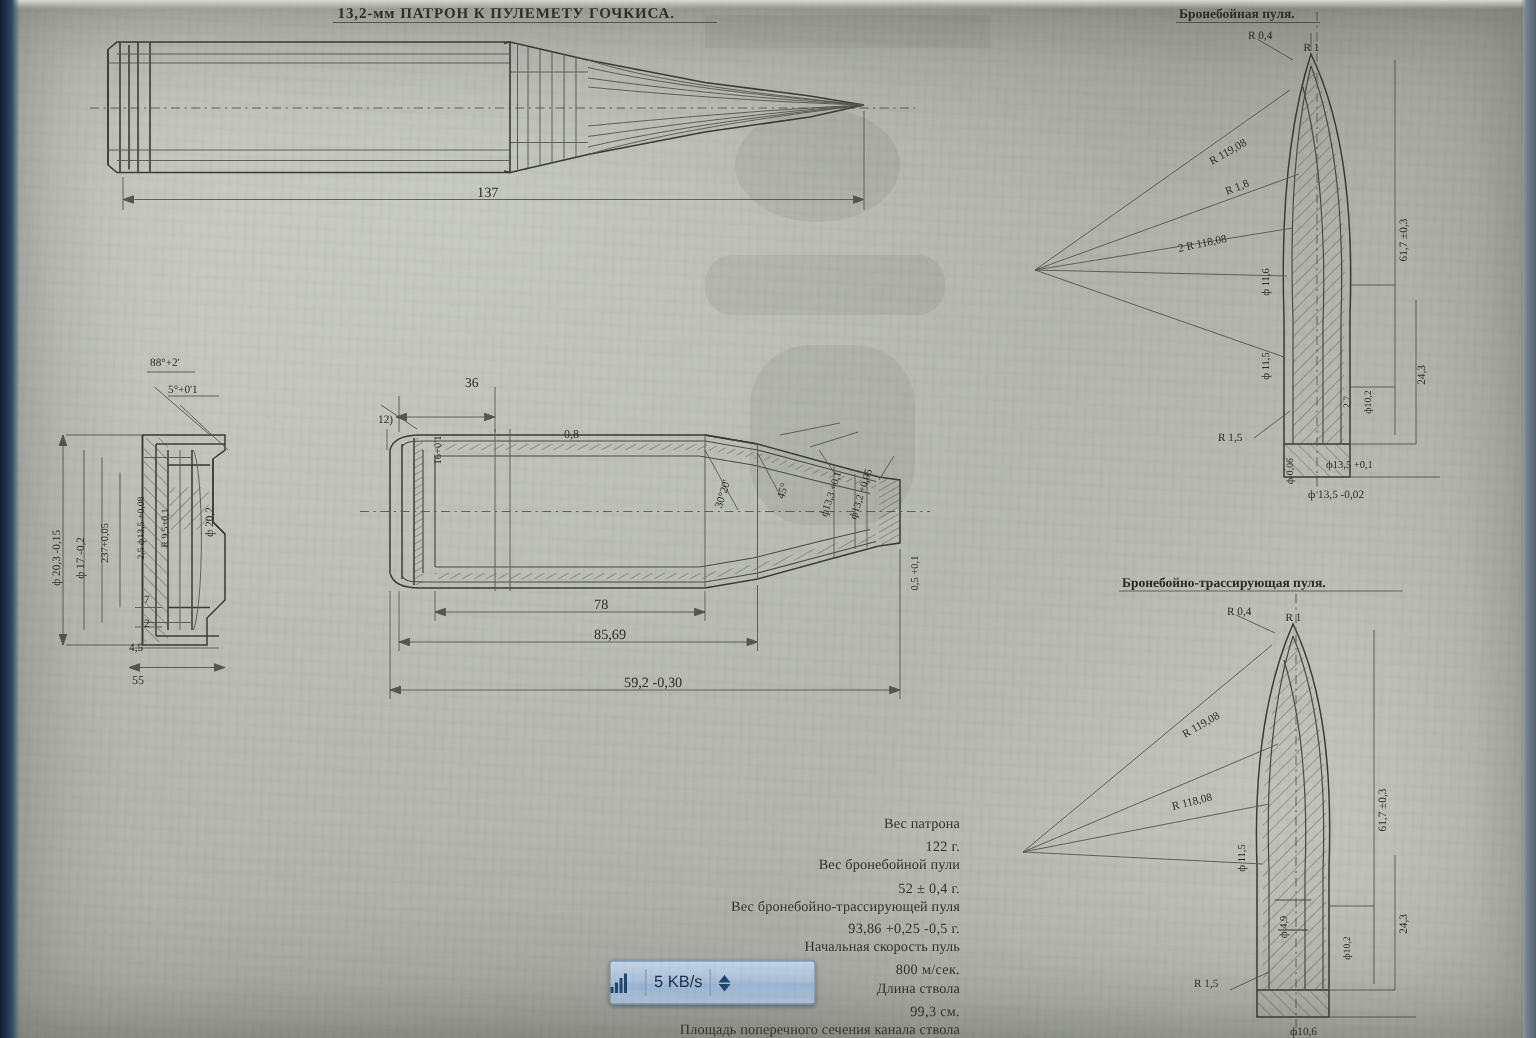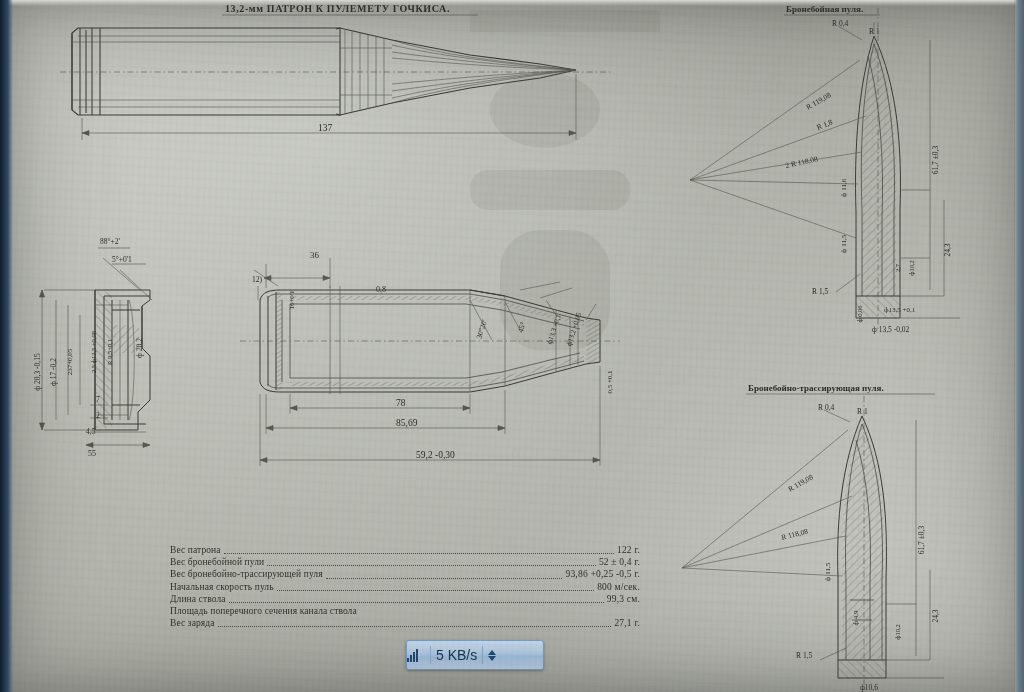--- a/index.html
+++ b/index.html
@@ -25,31 +25,31 @@
   text{font-family:"Liberation Serif",serif;fill:#2b2b28;}
   .ttl{font-family:"Liberation Serif",serif;font-weight:bold;}
   .ln{stroke:#3a3a36;fill:none;}
   .ln2{stroke:#4a4a45;fill:none;stroke-width:.8;}
   .thin{stroke:#55554f;fill:none;stroke-width:.6;}
   .dash{stroke:#55554f;fill:none;stroke-width:.6;stroke-dasharray:6 3 1.5 3;}
   .hatch{stroke:#4a4a45;stroke-width:.55;}
   
   #specs{position:absolute;left:170px;top:544px;width:470px;font-size:9.5px;line-height:12.2px;color:#30302c;
          font-family:"Liberation Serif",serif;}
-  #specs .row{display:flex;align-items:flex-end;white-space:nowrap;}
+  #specs .row{display:flex;align-items:flex-end;white-space:nowrap;flex-direction:column;}
   #specs .lbl{letter-spacing:.1px;}
   #specs .dots{flex:1;margin:0 3px 2px 3px;border-bottom:1px dotted #4a4a45;height:7px;}
   #specs .val{letter-spacing:.2px;}
   #specs .sub{padding-left:20px;}
   
   #netwidget{position:absolute;left:406px;top:640px;width:136px;height:28px;
       background:linear-gradient(180deg,#cfe2f6 0%,#b8d4f0 45%,#a8c9ea 55%,#c6dcf3 100%);
       border:1px solid #7aa4cc;border-radius:3px;display:flex;align-items:center;
       box-shadow:0 1px 3px rgba(0,0,0,.35);font-family:"Liberation Sans",sans-serif;}
-  #netwidget .seg{font-size:14px;color:#16324f;padding:0 5px;white-space:nowrap;}
+  #netwidget .seg{font-size:11px;color:#16324f;padding:0 5px;white-space:nowrap;}
   #netwidget .sep{width:1px;height:18px;background:#8fb2d4;}
   #netwidget .ic{width:13px;height:13px;display:inline-block;position:relative;}
   .bars i{position:absolute;bottom:0;width:2px;background:#1f4a77;}
   .bars i:nth-child(1){left:0;height:4px;}
   .bars i:nth-child(2){left:3px;height:7px;}
   .bars i:nth-child(3){left:6px;height:10px;}
   .bars i:nth-child(4){left:9px;height:13px;}
   #netwidget .arrows{display:flex;flex-direction:column;gap:1px;}
   .ar{width:0;height:0;border-left:4px solid transparent;border-right:4px solid transparent;}
   .up{border-bottom:5px solid #1f4a77;}

